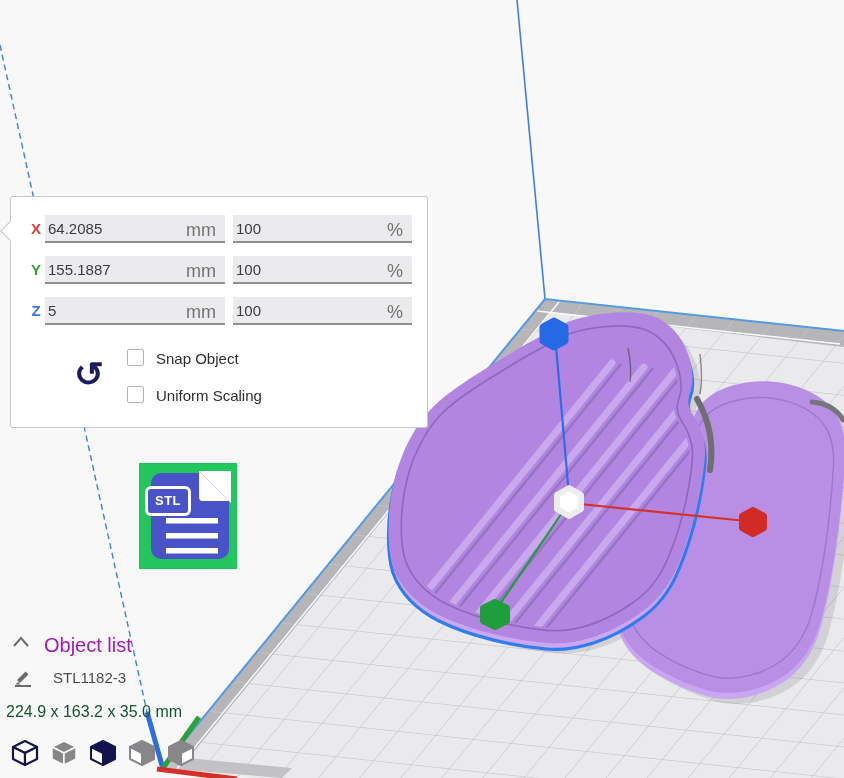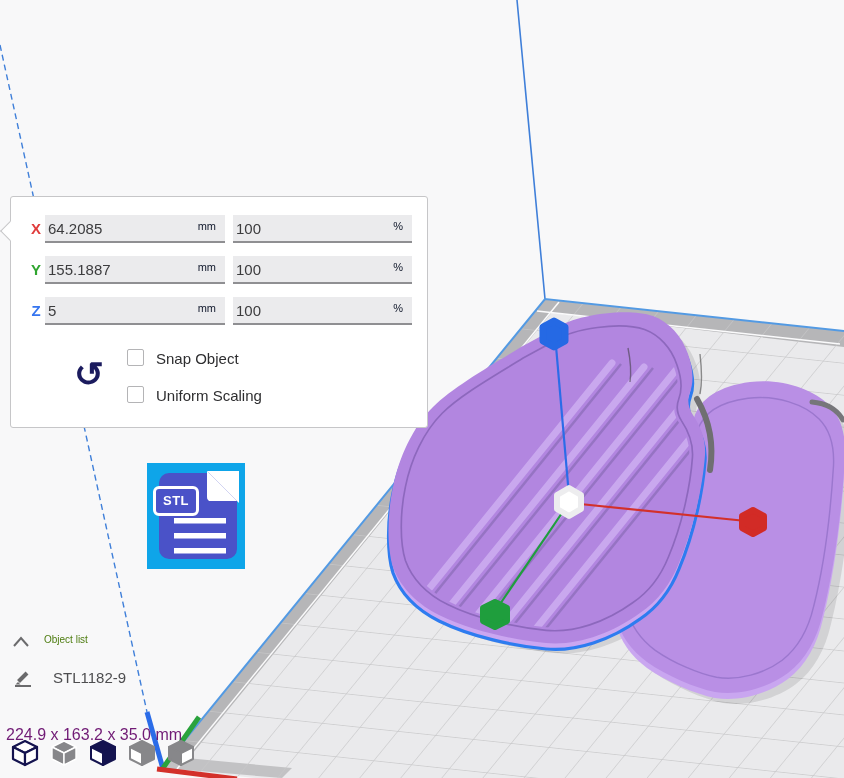--- a/index.html
+++ b/index.html
@@ -38,21 +38,21 @@
   }
   .field.mm{left:34px;width:180px;}
   .field.pct{left:222px;width:179px;}
   .field input{
     position:absolute;inset:0;width:100%;height:100%;
     background:transparent;border:0;outline:none;
     font-family:"Liberation Sans","DejaVu Sans",sans-serif;
     font-size:15px;color:#3c3c3e;padding:0 36px 0 3px;box-sizing:border-box;
   }
   .unit{
-    position:absolute;right:9px;top:5px;font-size:11px;color:#0f172a;pointer-events:none;
+    position:absolute;right:9px;top:5px;font-size:18px;color:#737373;pointer-events:none;
   }
   .reset-btn{
     position:absolute;left:56px;top:352px;width:44px;height:44px;
     background:none;border:0;cursor:pointer;padding:0;
   }
   .scale-panel .reset-btn{left:56px;top:155px;}
   .reset-glyph{
     font-size:34px;line-height:40px;color:#1b1b5e;font-weight:bold;
     display:block;transform:scaleX(1.05);
   }
@@ -62,38 +62,38 @@
     position:absolute;left:0;top:0;width:17px;height:17px;
     background:#fff;border:1px solid #b4b4b6;border-radius:2px;box-sizing:border-box;
     cursor:pointer;
   }
   .chk-label{
     position:absolute;left:29px;top:1px;font-size:15px;color:#2e2e30;white-space:nowrap;
   }
 
   
   .stl-thumb{
-    position:absolute;left:147px;top:463px;width:98px;height:106px;
-    background:#0ea5e9;z-index:5;
+    position:absolute;left:139px;top:463px;width:98px;height:106px;
+    background:#22c55e;z-index:5;
   }
   .stl-badge{
     position:absolute;left:6px;top:23px;width:40px;height:24px;
     background:#4a52c8;border:3px solid #ffffff;border-radius:6px;
     color:#ffffff;font-size:13px;font-weight:bold;text-align:center;line-height:24px;
     letter-spacing:0.5px;z-index:2;box-sizing:content-box;
   }
 
   
   .objectlist{position:absolute;left:0;top:628px;width:260px;z-index:6;}
   .ol-header{position:absolute;left:0;top:0;height:24px;cursor:pointer;}
   .ol-chevron{position:absolute;left:12px;top:8px;}
-  .ol-title{position:absolute;left:44px;top:6px;font-size:10px;color:#4d7c0f;white-space:nowrap;}
+  .ol-title{position:absolute;left:44px;top:6px;font-size:20px;color:#a21caf;white-space:nowrap;}
   .ol-pencil{position:absolute;left:13px;top:40px;}
   .ol-item-name{position:absolute;left:53px;top:41px;font-size:15px;color:#4d4d4f;white-space:nowrap;}
-  .ol-dims{position:absolute;left:6px;top:75px;font-size:16px;color:#701a75;white-space:nowrap;margin-top:23px;}
+  .ol-dims{position:absolute;left:6px;top:75px;font-size:16px;color:#14532d;white-space:nowrap;}
 
   
   .view-toolbar{
     position:absolute;left:10px;top:739px;display:flex;gap:9px;z-index:7;
   }
   .view-btn{background:none;border:0;padding:0;width:30px;height:28px;cursor:pointer;}
 </style>
 </head>
 <body>
 
@@ -261,21 +261,21 @@
     <svg class="ol-chevron" width="18" height="12" viewBox="0 0 18 12">
       <polyline points="2,10 9,2 16,10" fill="none" stroke="#6b6b6d" stroke-width="2"></polyline>
     </svg>
     <span class="ol-title">Object list</span>
   </div>
   <svg class="ol-pencil" width="20" height="20" viewBox="0 0 20 20">
     <line x1="2" y1="18" x2="18" y2="18" stroke="#6a6a6c" stroke-width="2"></line>
     <line x1="5.5" y1="13.5" x2="14" y2="5" stroke="#6a6a6c" stroke-width="4"></line>
     <polygon points="2.5,16.5 5,14 7.5,16.5" fill="#6a6a6c"></polygon>
   </svg>
-  <span class="ol-item-name">STL1182-9</span>
+  <span class="ol-item-name">STL1182-3</span>
   <span class="ol-dims">224.9 x 163.2 x 35.0 mm</span>
 </div>
 
 <div class="view-toolbar">
   <button class="view-btn" title="">
     <svg width="30" height="28" viewBox="0 0 30 28">
       <g fill="#ffffff" stroke="#14134f" stroke-width="2.2" stroke-linejoin="round">
         <polygon points="15,2 27,8 15,14 3,8"></polygon>
         <polygon points="3,8 15,14 15,26 3,20"></polygon>
         <polygon points="27,8 27,20 15,26 15,14"></polygon>

